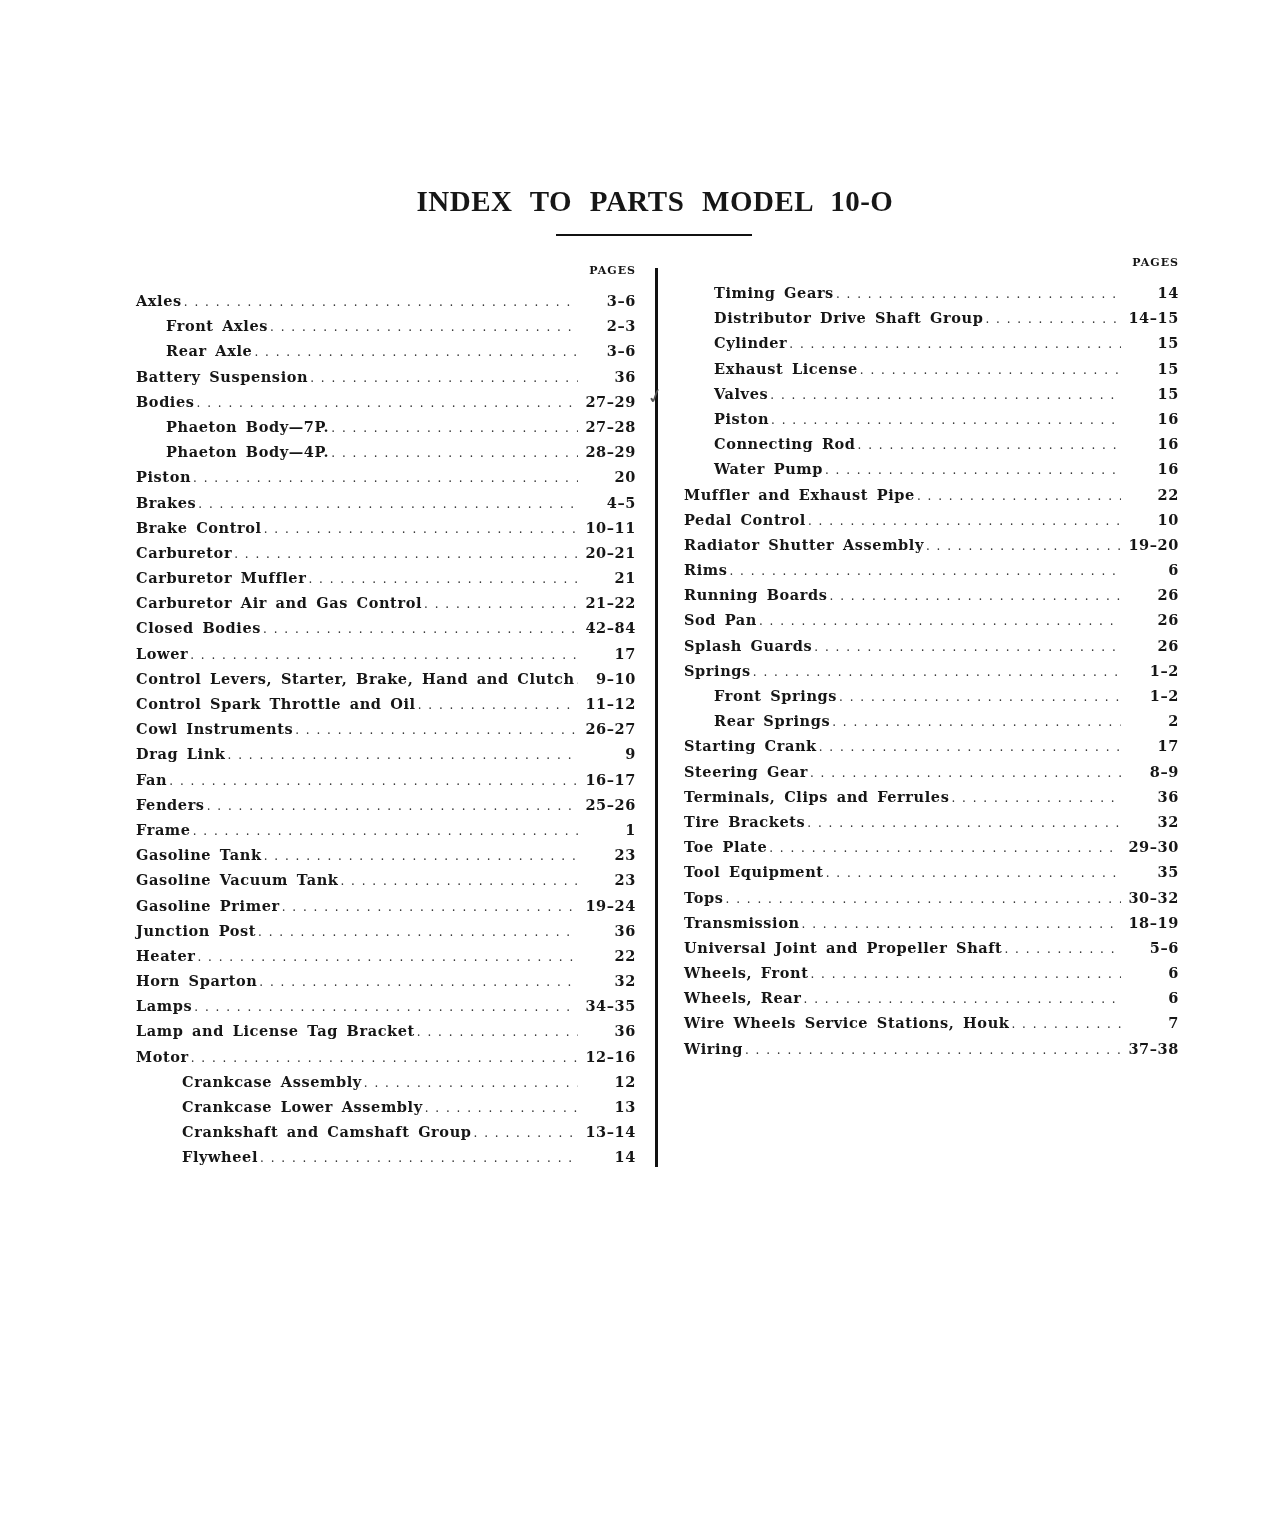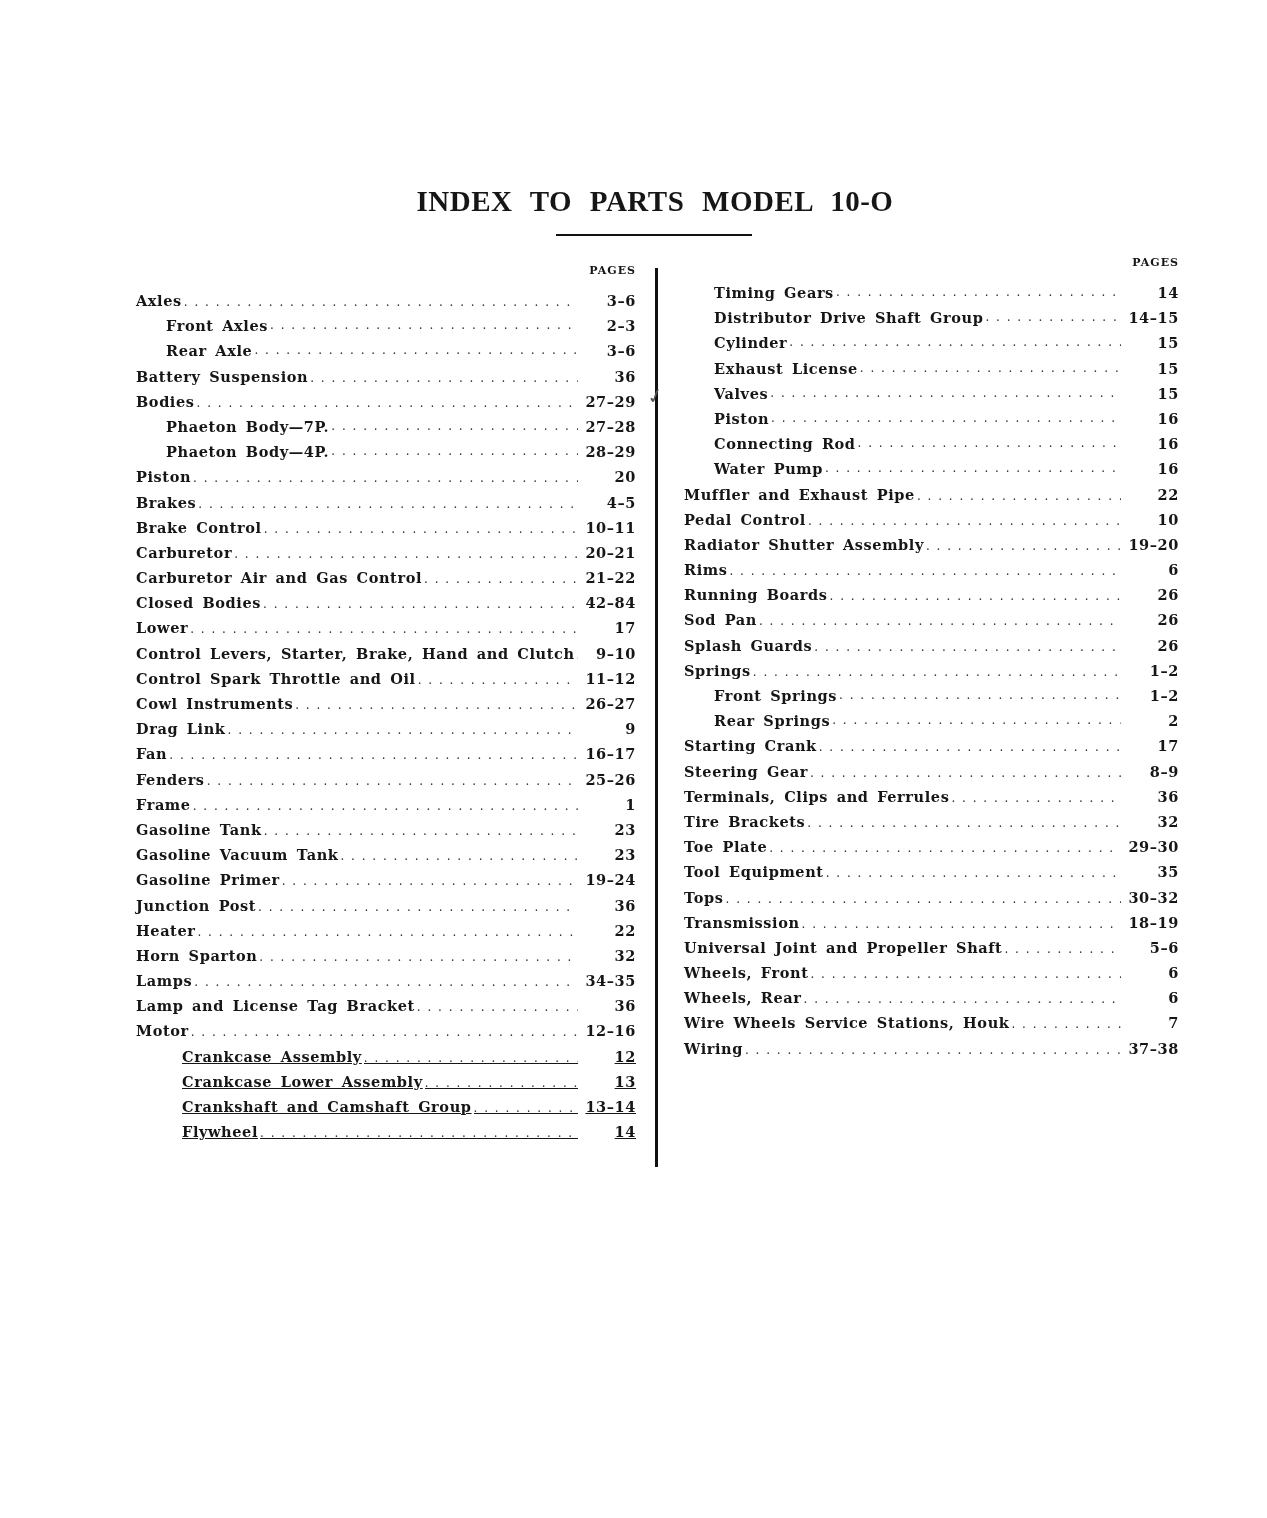--- a/index.html
+++ b/index.html
@@ -38,22 +38,22 @@
   .entry.bold .label { font-weight: bold; }
   .entry .leader {
     flex: 1 1 auto; overflow: hidden; margin: 0 2px; color: #333;
     letter-spacing: 4px; font-size: 12px;
   }
   .entry .leader::before {
     content: ". . . . . . . . . . . . . . . . . . . . . . . . . . . . . . . . . . . . . . . . . . . . . . . . . . . . . . . . . . . . . . . . . . . . . .";
     letter-spacing: 0;
   }
   .entry .page { flex: 0 0 56px; text-align: right; font-weight: bold; }
-  .entry.indent1 { padding-left: 30px; align-items: flex-end; }
-  .entry.indent2 { padding-left: 46px; text-decoration: underline; }
+  .entry.indent1 { padding-left: 30px; }
+  .entry.indent2 { padding-left: 46px; }
 </style>
 </head>
 <body>
 
 <h1 class="title">INDEX TO PARTS MODEL 10-O</h1>
 <div class="title-rule"></div>
 
 <div class="divider"></div>
 <span class="check-mark">✓</span>
 
@@ -109,20 +109,25 @@
         <span class="label">Brake Control</span>
         <span class="leader"></span>
         <span class="page">10–11</span>
       </div>
       <div class="entry bold">
         <span class="label">Carburetor</span>
         <span class="leader"></span>
         <span class="page">20–21</span>
       </div>
       <div class="entry bold">
+        <span class="label">Carburetor Muffler</span>
+        <span class="leader"></span>
+        <span class="page">21</span>
+      </div>
+      <div class="entry bold">
         <span class="label">Carburetor Air and Gas Control</span>
         <span class="leader"></span>
         <span class="page">21–22</span>
       </div>
       <div class="entry bold">
         <span class="label">Closed Bodies</span>
         <span class="leader"></span>
         <span class="page">42–84</span>
       </div>
       <div class="entry bold">

